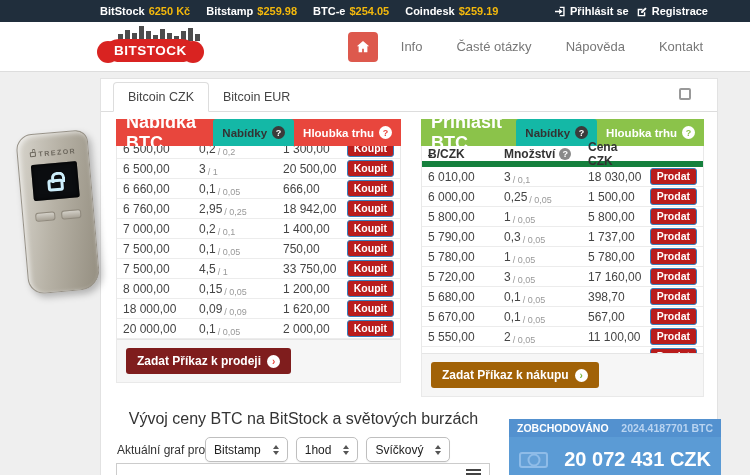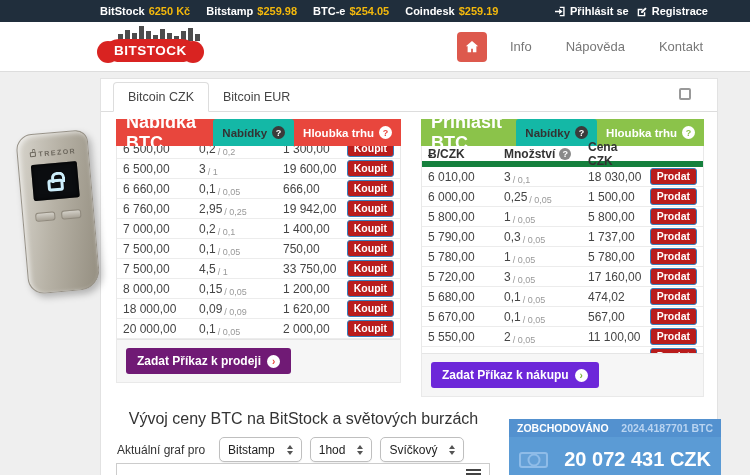--- a/index.html
+++ b/index.html
@@ -75,31 +75,31 @@
     border-bottom:1px solid #ececec; font-size:12px; color:#444; }
   .c1 { width:76px; } .c2 { width:84px; display:flex; align-items:baseline; }
   .c3 { flex:1; } .c4 { width:54px; text-align:right; }
   .amt-min { font-size:9px; color:#999; position:relative; top:2px; margin-left:2px; }
   .btn-sm { display:inline-block; background:#b91c1c; border:1px solid #357ebd; color:#fff;
     font-size:10.5px; font-weight:bold; padding:1px 6px 2px; border-radius:3px; cursor:pointer; }
 
   .panel-footer { background:#f6f6f6; border-top:1px solid #e5e5e5; padding:8px 9px; }
   .btn-cta { display:inline-flex; align-items:center; gap:6px; color:#fff; font-size:12px;
     font-weight:bold; padding:6px 11px; border-radius:3px; cursor:pointer; }
-  .ask .btn-cta { background:#701a75; }
-  .bid .btn-cta { background:#6d28d9; }
+  .ask .btn-cta { background:#7f1d1d; }
+  .bid .btn-cta { background:#a16207; }
   .cta-circle { width:13px; height:13px; border-radius:50%; background:#fff; display:flex;
     align-items:center; justify-content:center; font-size:10px; font-weight:bold; }
   .ask .cta-circle { color:#e8463d; }
   .bid .cta-circle { color:#7cb53a; }
 
   
   .chart-heading { position:absolute; left:15px; top:331px; width:375px; text-align:center;
     font-size:16px; color:#333; }
-  .controls { position:absolute; left:16px; top:358px; display:flex; align-items:center; gap:14px; }
+  .controls { position:absolute; left:16px; top:358px; display:flex; align-items:center; gap:0; }
   .ctrl-label { font-size:12px; color:#333; }
   .select { height:25px; border:1px solid #bfbfbf; border-radius:5px; background:#fff;
     display:flex; align-items:center; gap:12px; padding:0 8px; font-size:12px; color:#222;
     box-shadow:0 1px 1px rgba(0,0,0,.06); cursor:pointer; }
   .sel-arrows { display:flex; flex-direction:column; align-items:center; gap:2px; }
   .tri-up { width:0; height:0; border-left:3px solid transparent; border-right:3px solid transparent;
     border-bottom:4px solid #555; }
   .tri-down { width:0; height:0; border-left:3px solid transparent; border-right:3px solid transparent;
     border-top:4px solid #555; }
   .chartbox { position:absolute; left:15px; top:384px; width:374px; height:40px;
@@ -195,20 +195,21 @@
   <div class="menu">
     <div class="home-btn">
       <svg width="14" height="14" viewBox="0 0 16 16">
           <path fill="#fff" d="M8 1l7 6h-2v7h-4v-4H7v4H3V7H1z"></path>
         </svg>
     </div>
     <div style="display:flex">
 
         <span class="menu-item">Info</span>
 
+        <span class="menu-item">Časté otázky</span>
 
         <span class="menu-item">Nápověda</span>
 
         <span class="menu-item">Kontakt</span>
       </div>
   </div>
 </div>
 
 <div class="card">
 
@@ -243,41 +244,41 @@
               <span class="c3">1 300,00</span>
               <span class="c4"><span class="btn-sm">Koupit</span></span>
             </div>
 
             <div class="trow">
               <span class="c1">6 500,00</span>
               <span class="c2">
                 <span>3</span>
                 <span class="amt-min">/ 1</span>
               </span>
-              <span class="c3">19 600,00</span>
+              <span class="c3">20 500,00</span>
               <span class="c4"><span class="btn-sm">Koupit</span></span>
             </div>
 
             <div class="trow">
               <span class="c1">6 660,00</span>
               <span class="c2">
                 <span>0,1</span>
                 <span class="amt-min">/ 0,05</span>
               </span>
               <span class="c3">666,00</span>
               <span class="c4"><span class="btn-sm">Koupit</span></span>
             </div>
 
             <div class="trow">
               <span class="c1">6 760,00</span>
               <span class="c2">
                 <span>2,95</span>
                 <span class="amt-min">/ 0,25</span>
               </span>
-              <span class="c3">19 942,00</span>
+              <span class="c3">18 942,00</span>
               <span class="c4"><span class="btn-sm">Koupit</span></span>
             </div>
 
             <div class="trow">
               <span class="c1">7 000,00</span>
               <span class="c2">
                 <span>0,2</span>
                 <span class="amt-min">/ 0,1</span>
               </span>
               <span class="c3">1 400,00</span>
@@ -428,21 +429,21 @@
               <span class="c3">17 160,00</span>
               <span class="c4"><span class="btn-sm">Prodat</span></span>
             </div>
 
             <div class="trow">
               <span class="c1">5 680,00</span>
               <span class="c2">
                 <span>0,1</span>
                 <span class="amt-min">/ 0,05</span>
               </span>
-              <span class="c3">474,02</span>
+              <span class="c3">398,70</span>
               <span class="c4"><span class="btn-sm">Prodat</span></span>
             </div>
 
             <div class="trow">
               <span class="c1">5 670,00</span>
               <span class="c2">
                 <span>0,1</span>
                 <span class="amt-min">/ 0,05</span>
               </span>
               <span class="c3">567,00</span>

